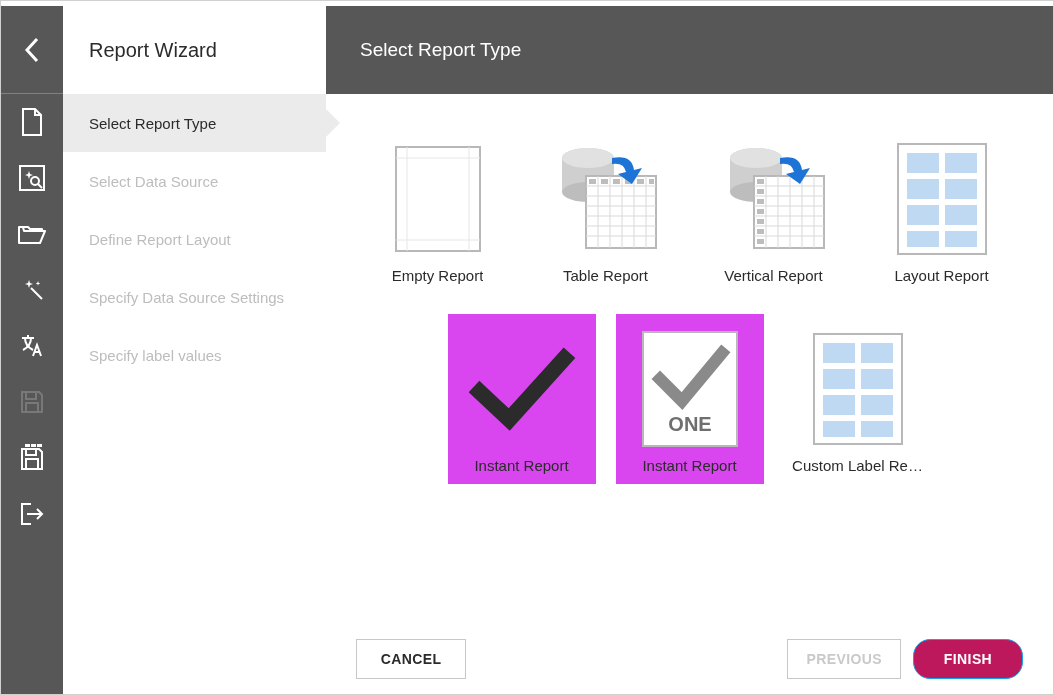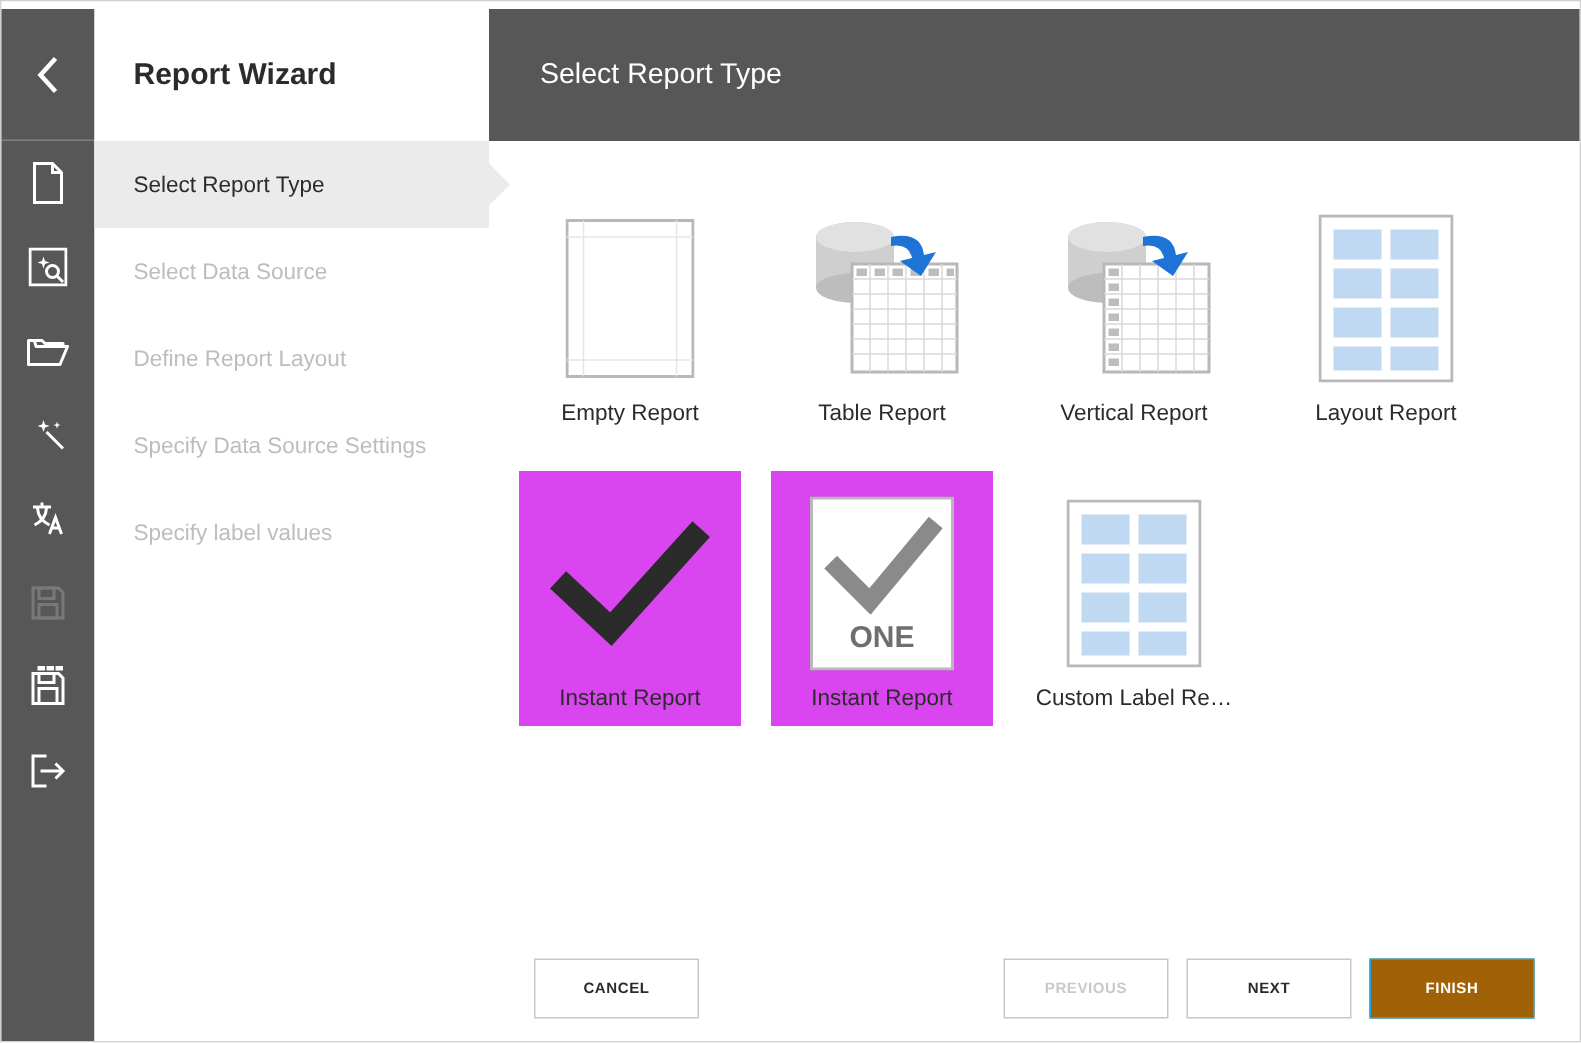--- a/index.html
+++ b/index.html
@@ -63,21 +63,21 @@
     flex-direction: column;
   }
   .wizard-title-wrap {
     height: 88px;
     display: flex;
     align-items: center;
     padding-left: 26px;
   }
   .wizard-title {
     font-size: 20px;
-    font-weight: 700;
+    font-weight: 400;
     color: #2b2b2b;
   }
   .steps {
     display: flex;
     flex-direction: column;
   }
   .step {
     height: 58px;
     display: flex;
     align-items: center;
@@ -121,21 +121,21 @@
   }
   .scroll-area {
     flex: 1;
     overflow: auto;
     padding: 30px 20px 10px 20px;
   }
   .cards {
     display: flex;
     flex-wrap: wrap;
     gap: 20px 20px;
-    justify-content: flex-start;
+    justify-content: center;
   }
   .card {
     width: 148px;
     height: 170px;
     display: flex;
     flex-direction: column;
     align-items: center;
     justify-content: flex-end;
     padding-bottom: 10px;
     cursor: pointer;
@@ -168,32 +168,32 @@
     display: flex;
     align-items: center;
     gap: 12px;
   }
   .footer .spacer { flex: 1; }
   .btn {
     min-width: 110px;
     height: 40px;
     border: 1px solid #c8c8c8;
     background: #fff;
-    font-size: 10px;
+    font-size: 14px;
     font-weight: 600;
     letter-spacing: 0.4px;
     color: #2b2b2b;
     cursor: pointer;
     display: flex;
     align-items: center;
     justify-content: center;
     padding: 0 18px;
   }
   .btn.disabled { color: #c9c9c9; cursor: default; }
-  .btn.primary { background: #a16207; border-color: #17a4e6; color: #fff; }
+  .btn.primary { background: #be185d; border-color: #17a4e6; color: #fff; border-radius: 17px; }
 </style>
 </head>
 <body>
 
 <div class="outer">
   <div class="topstrip"></div>
   <div class="main">
 
     <div class="rail">
       <div class="back">
@@ -434,18 +434,17 @@
             <div class="card-label">Custom Label Re…</div>
           </div>
 
         </div>
       </div>
 
       <div class="footer">
         <div class="btn">CANCEL</div>
         <div class="spacer"></div>
         <div class="btn disabled">PREVIOUS</div>
-        <div class="btn">NEXT</div>
         <div class="btn primary">FINISH</div>
       </div>
     </div>
   </div>
 </div>
 
 </body></html>

